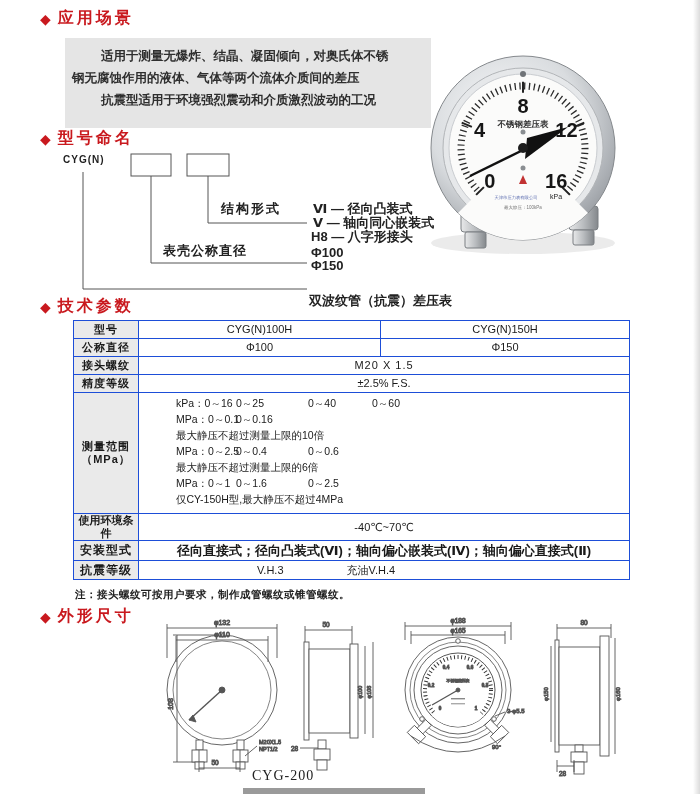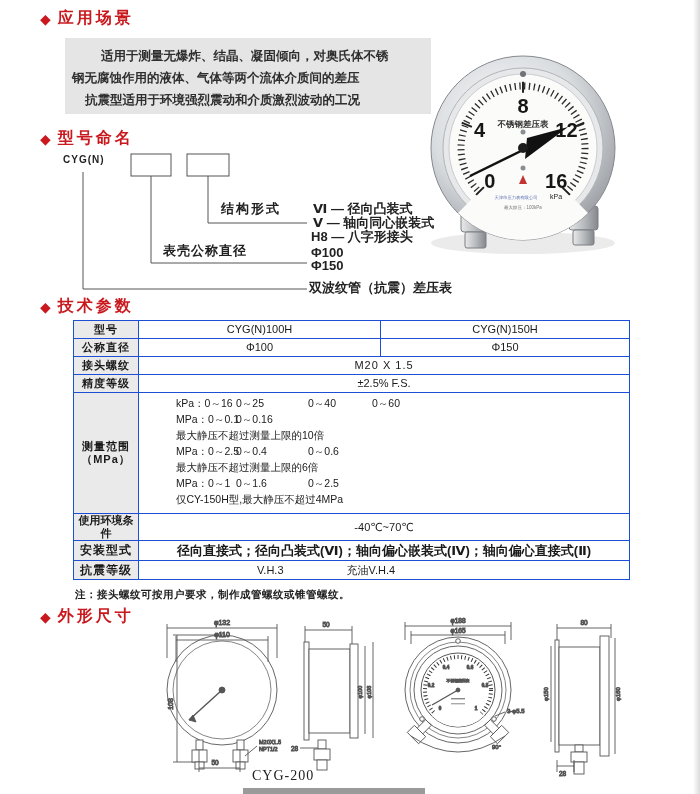--- a/index.html
+++ b/index.html
@@ -4,25 +4,25 @@
 <style>
   html,body{margin:0;padding:0;}
   body{width:700px;height:794px;position:relative;background:#ffffff;overflow:hidden;
        font-family:"Liberation Sans","DejaVu Sans",sans-serif;color:#1f1f1f;}
   .abs{position:absolute;}
   
   .sec-head{position:absolute;display:flex;align-items:center;gap:7px;color:#c9191e;font-weight:bold;}
   .sec-head .diamond{font-size:14px;line-height:1;}
   .sec-head .txt{font-size:16px;letter-spacing:3px;}
   
-  .app-box{position:absolute;left:65px;top:38px;width:366px;height:76px;background:#e5e5e5;
+  .app-box{position:absolute;left:65px;top:38px;width:366px;height:90px;background:#e5e5e5;
            font-size:12.5px;font-weight:bold;color:#2e2e2e;line-height:22px;padding-top:7px;box-sizing:border-box;}
   .app-box .l1{padding-left:36px;}
   .app-box .l2{padding-left:7px;}
-  .app-box .l3{padding-left:20px;}
+  .app-box .l3{padding-left:36px;}
   
   .nm-label{position:absolute;font-size:13px;font-weight:bold;color:#222;white-space:nowrap;}
   .nm-base{position:absolute;left:63px;top:154px;font-size:10px;font-weight:bold;letter-spacing:1px;}
   
   table.spec{position:absolute;left:73px;top:320px;border-collapse:collapse;table-layout:fixed;
              width:556px;font-size:11px;color:#1a1a1a;}
   table.spec td{border:1px solid #1d4ed8;padding:0 2px;text-align:center;vertical-align:middle;
                 height:17px;line-height:13px;}
   table.spec td.lbl{background:#eaeaea;font-weight:bold;letter-spacing:1px;}
   td.range-cell{text-align:right;padding:4px 0 0 0 !important;vertical-align:top !important;}
@@ -136,21 +136,21 @@
   </g>
 </svg>
 <div class="nm-base">CYG(N)</div>
 <div class="nm-label" style="left:221px;top:200px;letter-spacing:2px;">结构形式</div>
 <div class="nm-label" style="left:313px;top:200px;">Ⅵ — 径向凸装式</div>
 <div class="nm-label" style="left:313px;top:214px;">Ⅴ — 轴向同心嵌装式</div>
 <div class="nm-label" style="left:311px;top:228px;">H8 — 八字形接头</div>
 <div class="nm-label" style="left:163px;top:242px;letter-spacing:1px;">表壳公称直径</div>
 <div class="nm-label" style="left:311px;top:245px;">Φ100</div>
 <div class="nm-label" style="left:311px;top:258px;">Φ150</div>
-<div class="nm-label" style="left:309px;top:279px;">双波纹管（抗震）差压表</div>
+<div class="nm-label" style="left:309px;top:292px;">双波纹管（抗震）差压表</div>
 
 <div class="sec-head" style="left:40px;top:296px;">
   <span class="diamond">◆</span>
   <span class="txt">技术参数</span>
 </div>
 
 <table class="spec">
   <colgroup>
       <col style="width:65px">
       <col style="width:242px">

